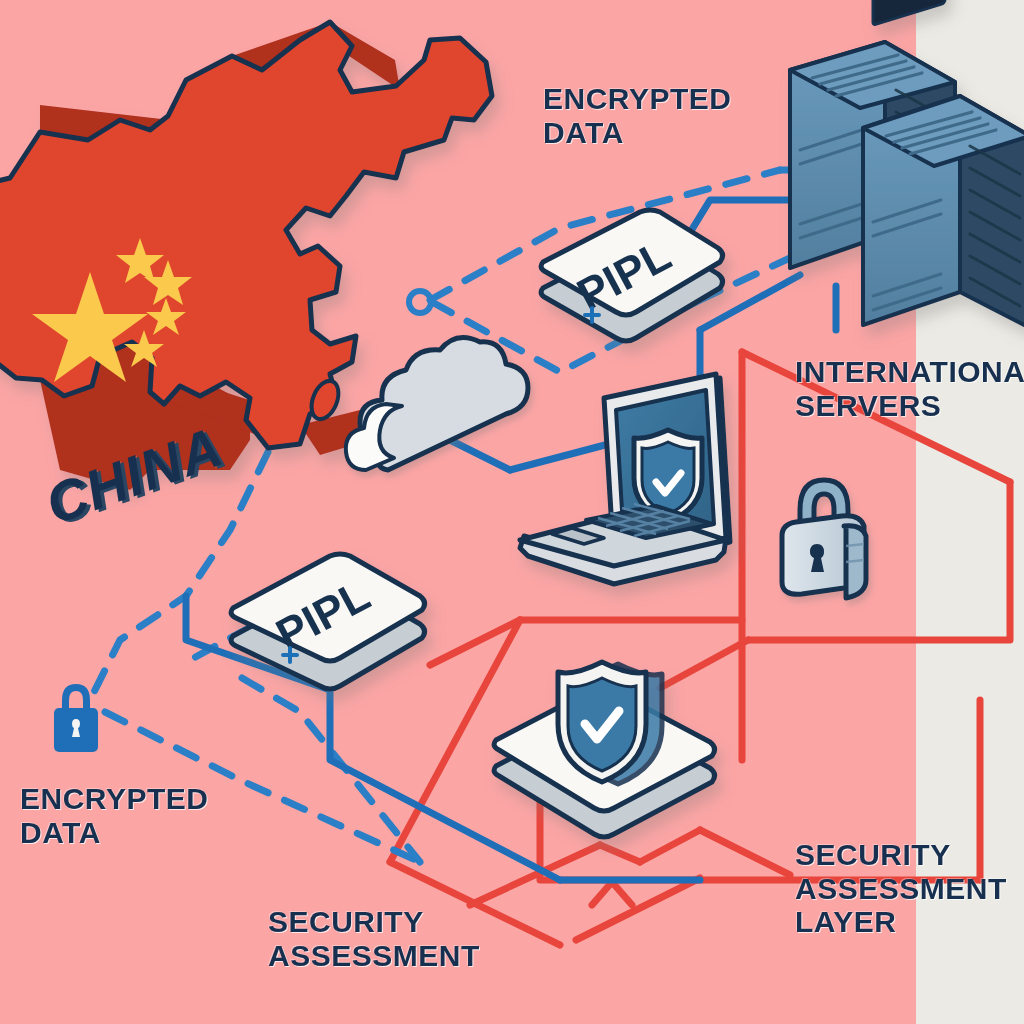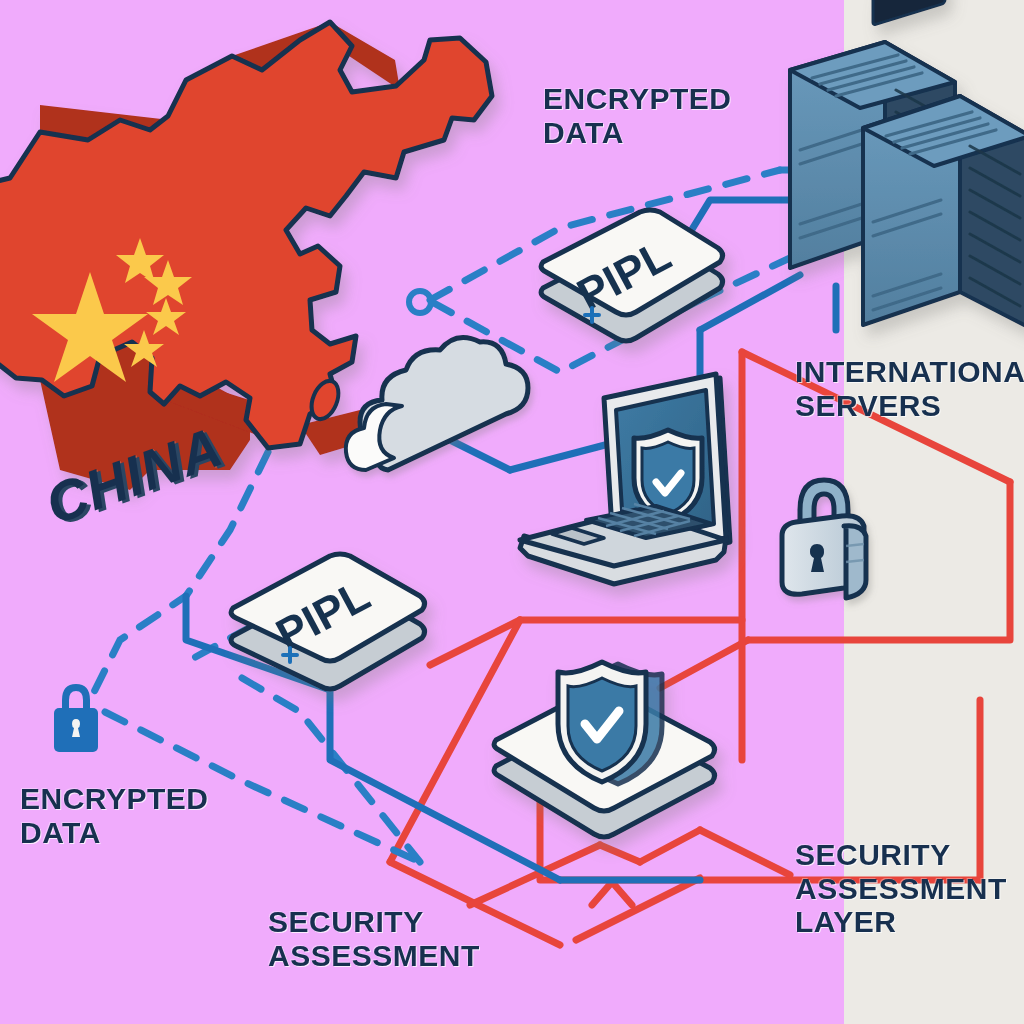--- a/index.html
+++ b/index.html
@@ -2,21 +2,21 @@
 <html><head>
 <meta charset="utf-8">
 <title>PIPL Cross-Border Data Flow Diagram</title>
 <style>
   html,body{margin:0;padding:0;}
   body{
     width:1024px;height:1024px;overflow:hidden;
     background:#eceae5;
     font-family:"Liberation Sans", sans-serif;
   }
-  #stage{position:relative;width:844px;height:1024px;background:#f0abfc;text-decoration:underline;}
+  #stage{position:relative;width:916px;height:1024px;background:#fca5a5;text-decoration:underline;}
   #stage svg{position:absolute;top:0;left:0;width:1024px;height:1024px;}
   .lbl{
     position:absolute;
     color:#17304f;
     font-family:"Liberation Sans", sans-serif;
     font-weight:bold;
     letter-spacing:0.5px;
     line-height:1.12;
     text-shadow:1px 1px 0 rgba(255,255,255,.75), -1px -1px 0 rgba(255,255,255,.35);
     white-space:pre;

